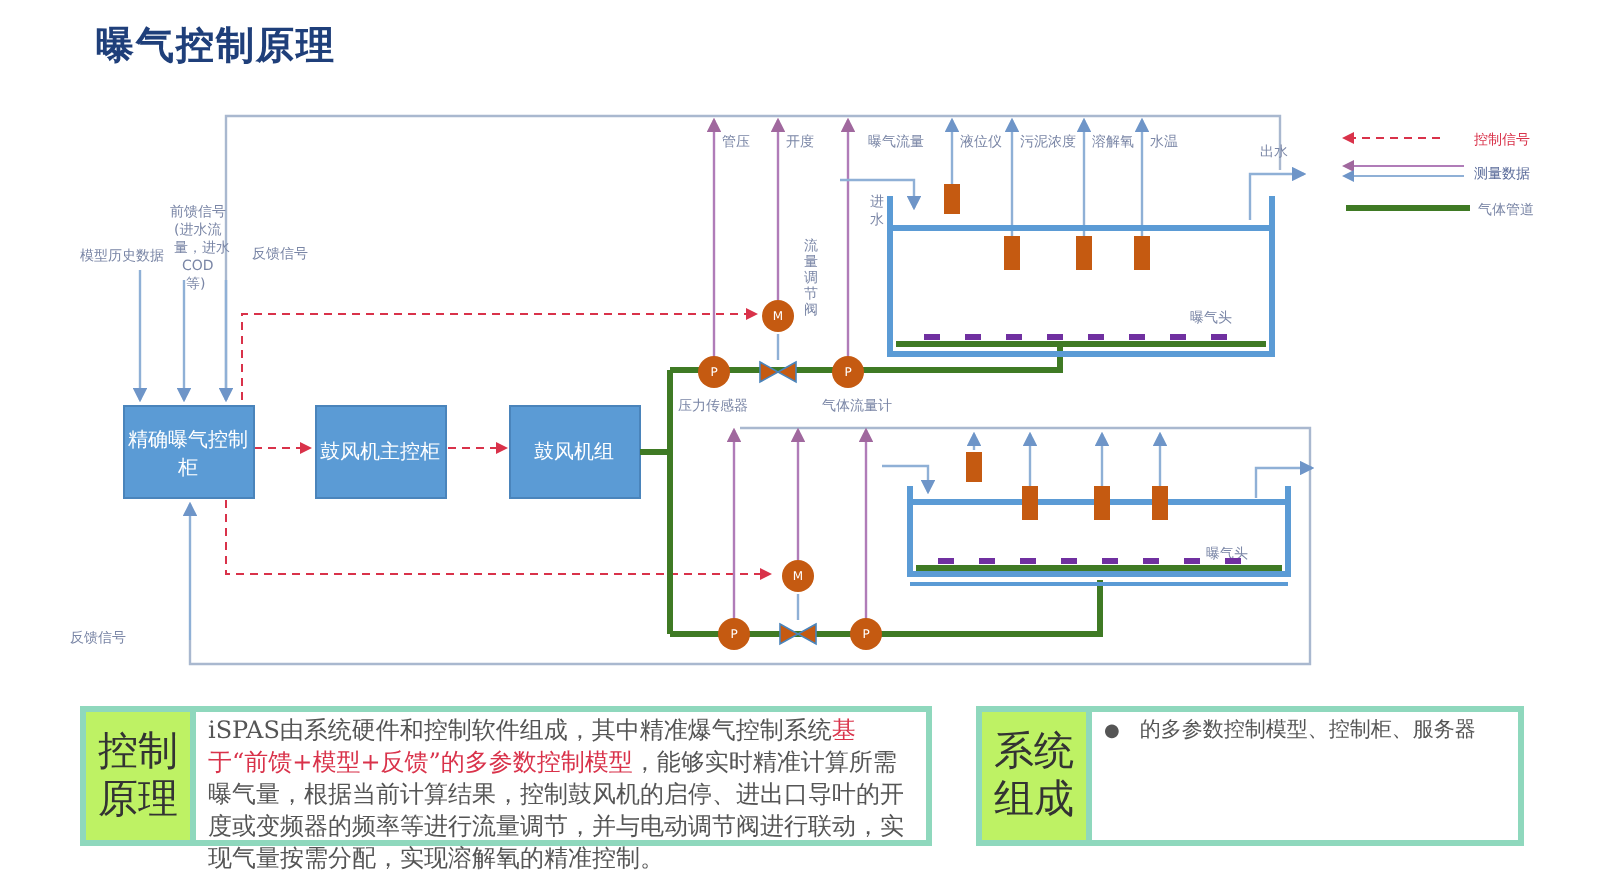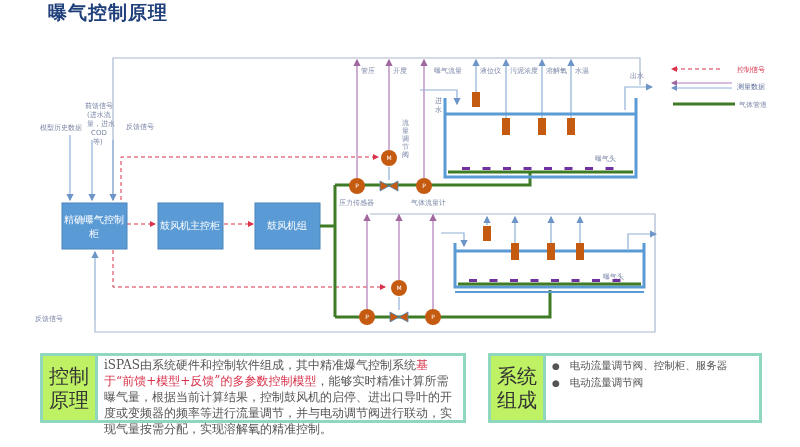--- a/index.html
+++ b/index.html
@@ -1,17 +1,17 @@
 <!DOCTYPE html>
 <html><head>
 <meta charset="utf-8">
 <style>
   html,body{margin:0;padding:0;background:#fff;}
   body{width:800px;height:447px;position:relative;overflow:hidden;font-family:"DejaVu Sans",sans-serif;}
-  .title{position:absolute;left:48px;top:0;font-size:19px;font-weight:bold;color:#1f3f7a;letter-spacing:1px;}
+  .title{position:absolute;left:48px;top:10px;font-size:19px;font-weight:bold;color:#1f3f7a;letter-spacing:1px;}
   svg.diagram{position:absolute;left:0;top:0;}
   .lbl{font-size:7px;fill:#7a86a6;}
   .boxlbl{font-size:10px;fill:#fff;}
   .circ-txt{font-size:6px;fill:#fff;}
   .panel{position:absolute;top:353px;height:70px;border:3px solid #8fd8bd;background:#fff;box-sizing:border-box;display:flex;}
   .panel .head{background:#bef264;border-right:3px solid #8fd8bd;display:flex;flex-direction:column;justify-content:center;align-items:center;font-family:Liberation Serif, serif;font-size:20px;color:#333;line-height:24px;}
   .panel .body{font-family:"DejaVu Serif",serif;font-size:12px;color:#555;line-height:16px;padding:1px 6px;}
   .red{color:#d9324a;}
   ul.items{list-style:none;margin:0;padding:0 0 0 6px;}
   ul.items li{font-family:"DejaVu Serif",serif;font-size:10.5px;color:#555;line-height:15.5px;}
@@ -199,16 +199,15 @@
   </div>
   <div class="body" style="flex:1;"><span>iSPAS由系统硬件和控制软件组成，其中精准爆气控制系统</span><span class="red">基于“前馈+模型+反馈”的多参数控制模型</span><span>，能够实时精准计算所需曝气量，根据当前计算结果，控制鼓风机的启停、进出口导叶的开度或变频器的频率等进行流量调节，并与电动调节阀进行联动，实现气量按需分配，实现溶解氧的精准控制。</span></div>
 </div>
 
 <div class="panel" style="left:488px;width:274px;">
   <div class="head" style="width:52px;">
     <span>系统</span>
     <span>组成</span>
   </div>
   <ul class="items" style="padding-top:2px;">
-    <li>电动流量调节阀、控制柜、服务器</li>
-    <li>电动流量调节阀</li>
+    <li>的多参数控制模型、控制柜、服务器</li>
   </ul>
 </div>
 
 </body></html>

